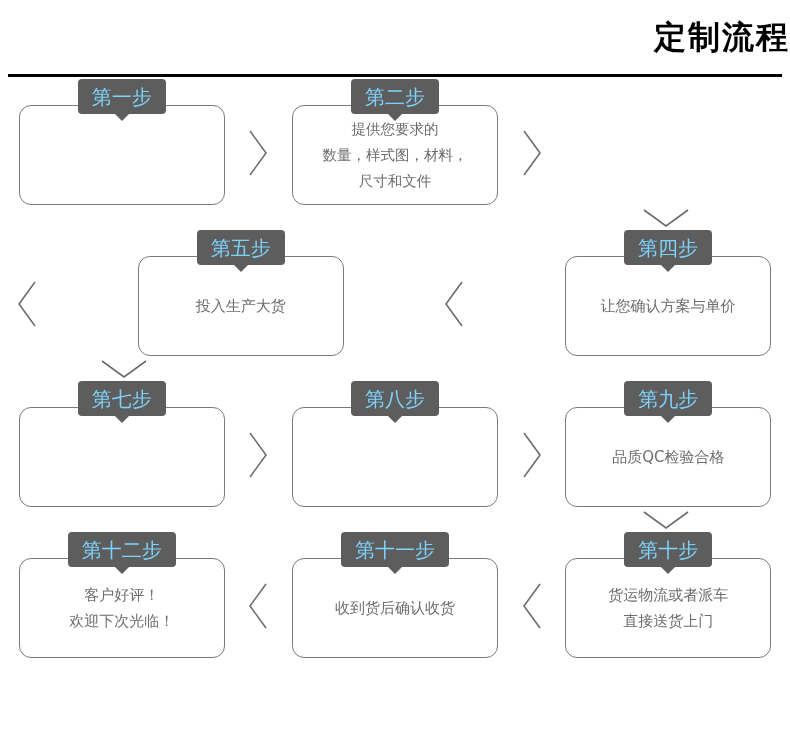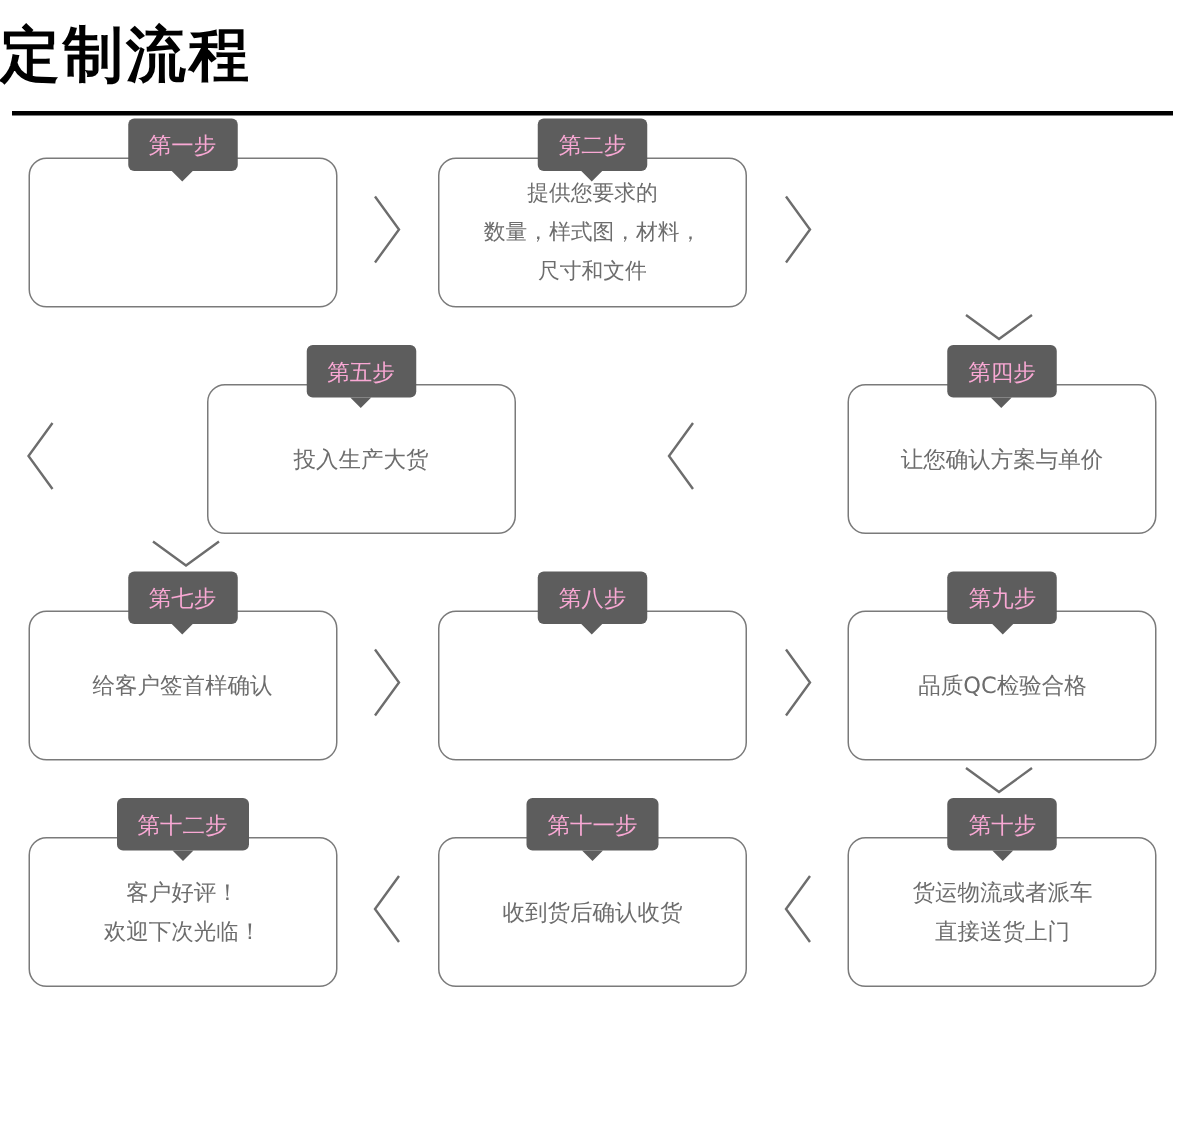--- a/index.html
+++ b/index.html
@@ -13,22 +13,22 @@
     font-family: "DejaVu Sans", "Liberation Sans", sans-serif;
     overflow: hidden;
     position: relative;
   }
 
   
   .page-header {
     padding-top: 10px;
   }
   .page-title {
-    text-align: left;
-    font-size: 40px;
+    text-align: right;
+    font-size: 32px;
     font-weight: bold;
     color: #000000;
     letter-spacing: 2px;
     line-height: 54px;
     margin: 0;
   }
   .title-rule {
     height: 3px;
     background: #000000;
     margin: 10px 8px 0 8px;
@@ -88,22 +88,22 @@
     text-align: center;
   }
 
   
   .step-badge {
     position: absolute;
     top: -27px;
     left: 50%;
     transform: translateX(-50%);
     background: #5d5d5d;
-    color: #f9a8d4;
-    font-size: 15px;
+    color: #7dd3fc;
+    font-size: 20px;
     line-height: 18px;
     padding: 9px 14px 8px 14px;
     border-radius: 4px;
     white-space: nowrap;
     z-index: 3;
   }
   .step-badge::after {
     content: "";
     position: absolute;
     left: 50%;
@@ -226,21 +226,20 @@
         <polyline points="4,4 26,20 48,4" fill="none" stroke="#6d6d6d" stroke-width="1.6"></polyline>
       </svg>
     </div>
   </div>
 
   <div class="flow-row">
     <div class="step-cell">
       <div class="step-spacer"></div>
       <div class="step-box">
         <div class="step-badge">第七步</div>
-        <div class="step-text">给客户签首样确认</div>
       </div>
     </div>
 
     <div class="connector-h">
       <svg class="chev" width="24" height="52" viewBox="0 0 24 52">
         <polyline points="4,4 20,26 4,48" fill="none" stroke="#6d6d6d" stroke-width="1.6"></polyline>
       </svg>
     </div>
 
     <div class="step-cell">

